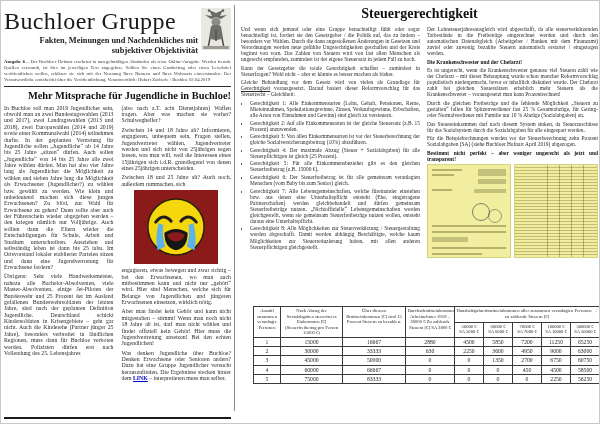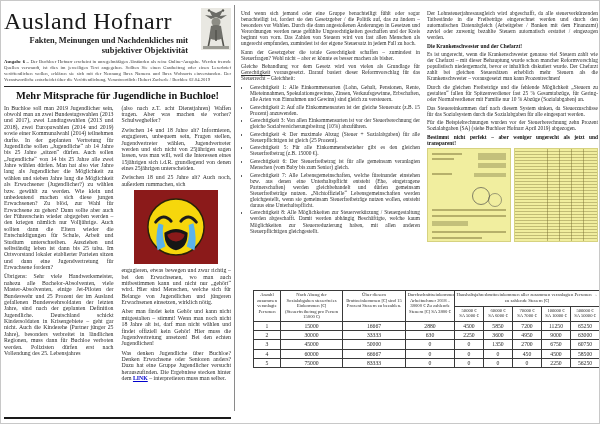--- a/index.html
+++ b/index.html
@@ -6,26 +6,26 @@
   .sheet{position:relative;width:600px;height:424px;background:#fff;border:1px solid #c8c8c8;
          box-sizing:border-box;overflow:hidden;font-family:"Liberation Serif",serif;color:#2b2b2b;}
   
   .page-left{position:absolute;left:3px;top:5px;width:227px;height:414px;}
   .vdivider{position:absolute;left:233px;top:4px;width:1px;height:406px;background:#8a8a8a;}
   .bottom-rule{position:absolute;left:0;bottom:1px;width:227px;border-top:2px solid #1a1a1a;}
   .mast-row{display:flex;align-items:flex-start;}
   .mast-left{flex:1;}
   .mast-title{margin:0;font-size:24px;font-weight:400;letter-spacing:.4px;color:#191919;
               white-space:nowrap;line-height:1.25;}
-  .mast-sub{font-size:8.4px;font-weight:bold;text-align:right;line-height:1.2;padding-right:13px;color:#222;}
+  .mast-sub{font-size:8.4px;font-weight:bold;text-align:right;line-height:1.2;padding-right:3px;color:#222;}
   .jester{width:30px;height:42px;flex:0 0 auto;margin-top:2px;}
   .imprint{margin-top:3px;font-size:4.7px;line-height:1.25;text-align:justify;color:#3a3a3a;}
   .imprint b{color:#222;}
   .mast-hr{border:none;border-top:1px solid #2a2a2a;margin:3px 0 3px 0;}
-  .headline{margin:0;font-size:10.4px;font-weight:bold;text-align:center;color:#111;}
+  .headline{margin:0;font-size:10.4px;font-weight:bold;text-align:right;color:#111;}
   .cols{display:flex;gap:8px;margin-top:4px;height:294px;overflow:hidden;
         font-size:5.8px;line-height:1.1;text-align:justify;}
   .cols .col{width:110px;}
   .cols p{margin:0 0 3px 0;}
   .emoji-box{width:84px;height:74px;background:#8b1a1a;margin:1px auto 3px auto;
              display:flex;align-items:center;justify-content:center;}
   .link{color:#0000cc;text-decoration:underline;font-weight:bold;cursor:pointer;}
   
   .page-right{position:absolute;left:240px;top:5px;width:357px;height:417px;}
   .p2-title{margin:0;font-size:14px;font-weight:bold;text-align:center;color:#111;}
@@ -59,21 +59,21 @@
   .tax-table td{font-size:5.7px;text-align:center;line-height:1.1;}
 </style>
 </head>
 <body>
 
 <div class="sheet">
 
   <div class="page-left">
     <div class="mast-row">
       <div class="mast-left">
-        <h1 class="mast-title">Ausland Hofnarr</h1>
+        <h1 class="mast-title">Buchloer Gruppe</h1>
         <div class="mast-sub">Fakten, Meinungen und Nachdenkliches mit subjektiver Objektivität</div>
       </div>
       <svg class="jester" viewBox="0 0 30 42">
         <rect x="0" y="0" width="30" height="42" fill="#e9e8e2"></rect>
         <path d="M15 5 L8 2 L11 8 L4 7 L10 11 L15 9 L20 11 L26 7 L19 8 L22 2 Z" fill="#6b6b66"></path>
         <circle cx="8" cy="2.5" r="1.2" fill="#55554f"></circle>
           <circle cx="22" cy="2.5" r="1.2" fill="#55554f"></circle>
         <circle cx="15" cy="14" r="4.5" fill="#8d8d85"></circle>
         <path d="M10 18 Q15 16 20 18 L22 30 Q15 34 8 30 Z" fill="#70706a"></path>
         <path d="M9 30 L7 40 M21 30 L23 40 M15 22 L15 33" stroke="#55554f" stroke-width="1.6" fill="none"></path>
@@ -112,20 +112,21 @@
           <span>Was denken Jugendliche über Buchloe? Denken Erwachsene oder Senioren anders? Dazu hat eine Gruppe Jugendlicher versucht herauszufinden. Die Ergebnisse stecken hinter dem </span><span class="link">LINK</span><span> – interpretieren muss man selber.</span>
         </p>
       </div>
     </div>
     <div class="bottom-rule"></div>
   </div>
 
   <div class="vdivider"></div>
 
   <div class="page-right">
+    <h2 class="p2-title">Steuergerechtigkeit</h2>
 
     <div class="cols2">
       <div class="colA">
         <p>Und wenn sich jemand oder eine Gruppe benachteiligt fühlt oder sogar benachteiligt ist, fordert sie den Gesetzgeber / die Politik auf, das zu ändern – besonders vor Wahlen. Durch die dann angestoßenen Änderungen in Gesetzen und Verordnungen werden neue gefühlte Ungerechtigkeiten geschaffen und der Kreis beginnt von vorn. Das Zahlen von Steuern wird von fast allen Menschen als ungerecht empfunden, zumindest ist der eigene Steuersatz in jedem Fall zu hoch.</p>
         <p>Kann der Gesetzgeber die totale Gerechtigkeit schaffen – zumindest in Steuerfragen? Wohl nicht – aber er könnte es besser machen als bisher.</p>
         <p>
           <span>Gleiche Behandlung vor dem Gesetz wird von vielen als Grundlage für </span><span class="uline">Gerechtigkeit</span><span> vorausgesetzt. Darauf basiert dieser Reformvorschlag für das Steuerrecht – Gleichheit:</span>
         </p>
         <ul>
           <li>Gerechtigkeit 1: Alle Einkommensarten (Lohn, Gehalt, Pensionen, Rente, Mieteinnahmen, Spekulationsgewinne, Zinsen, Verkaufsgewinne, Erbschaften, alle Arten von Einnahmen und Gewinn) sind gleich zu versteuern.</li>

